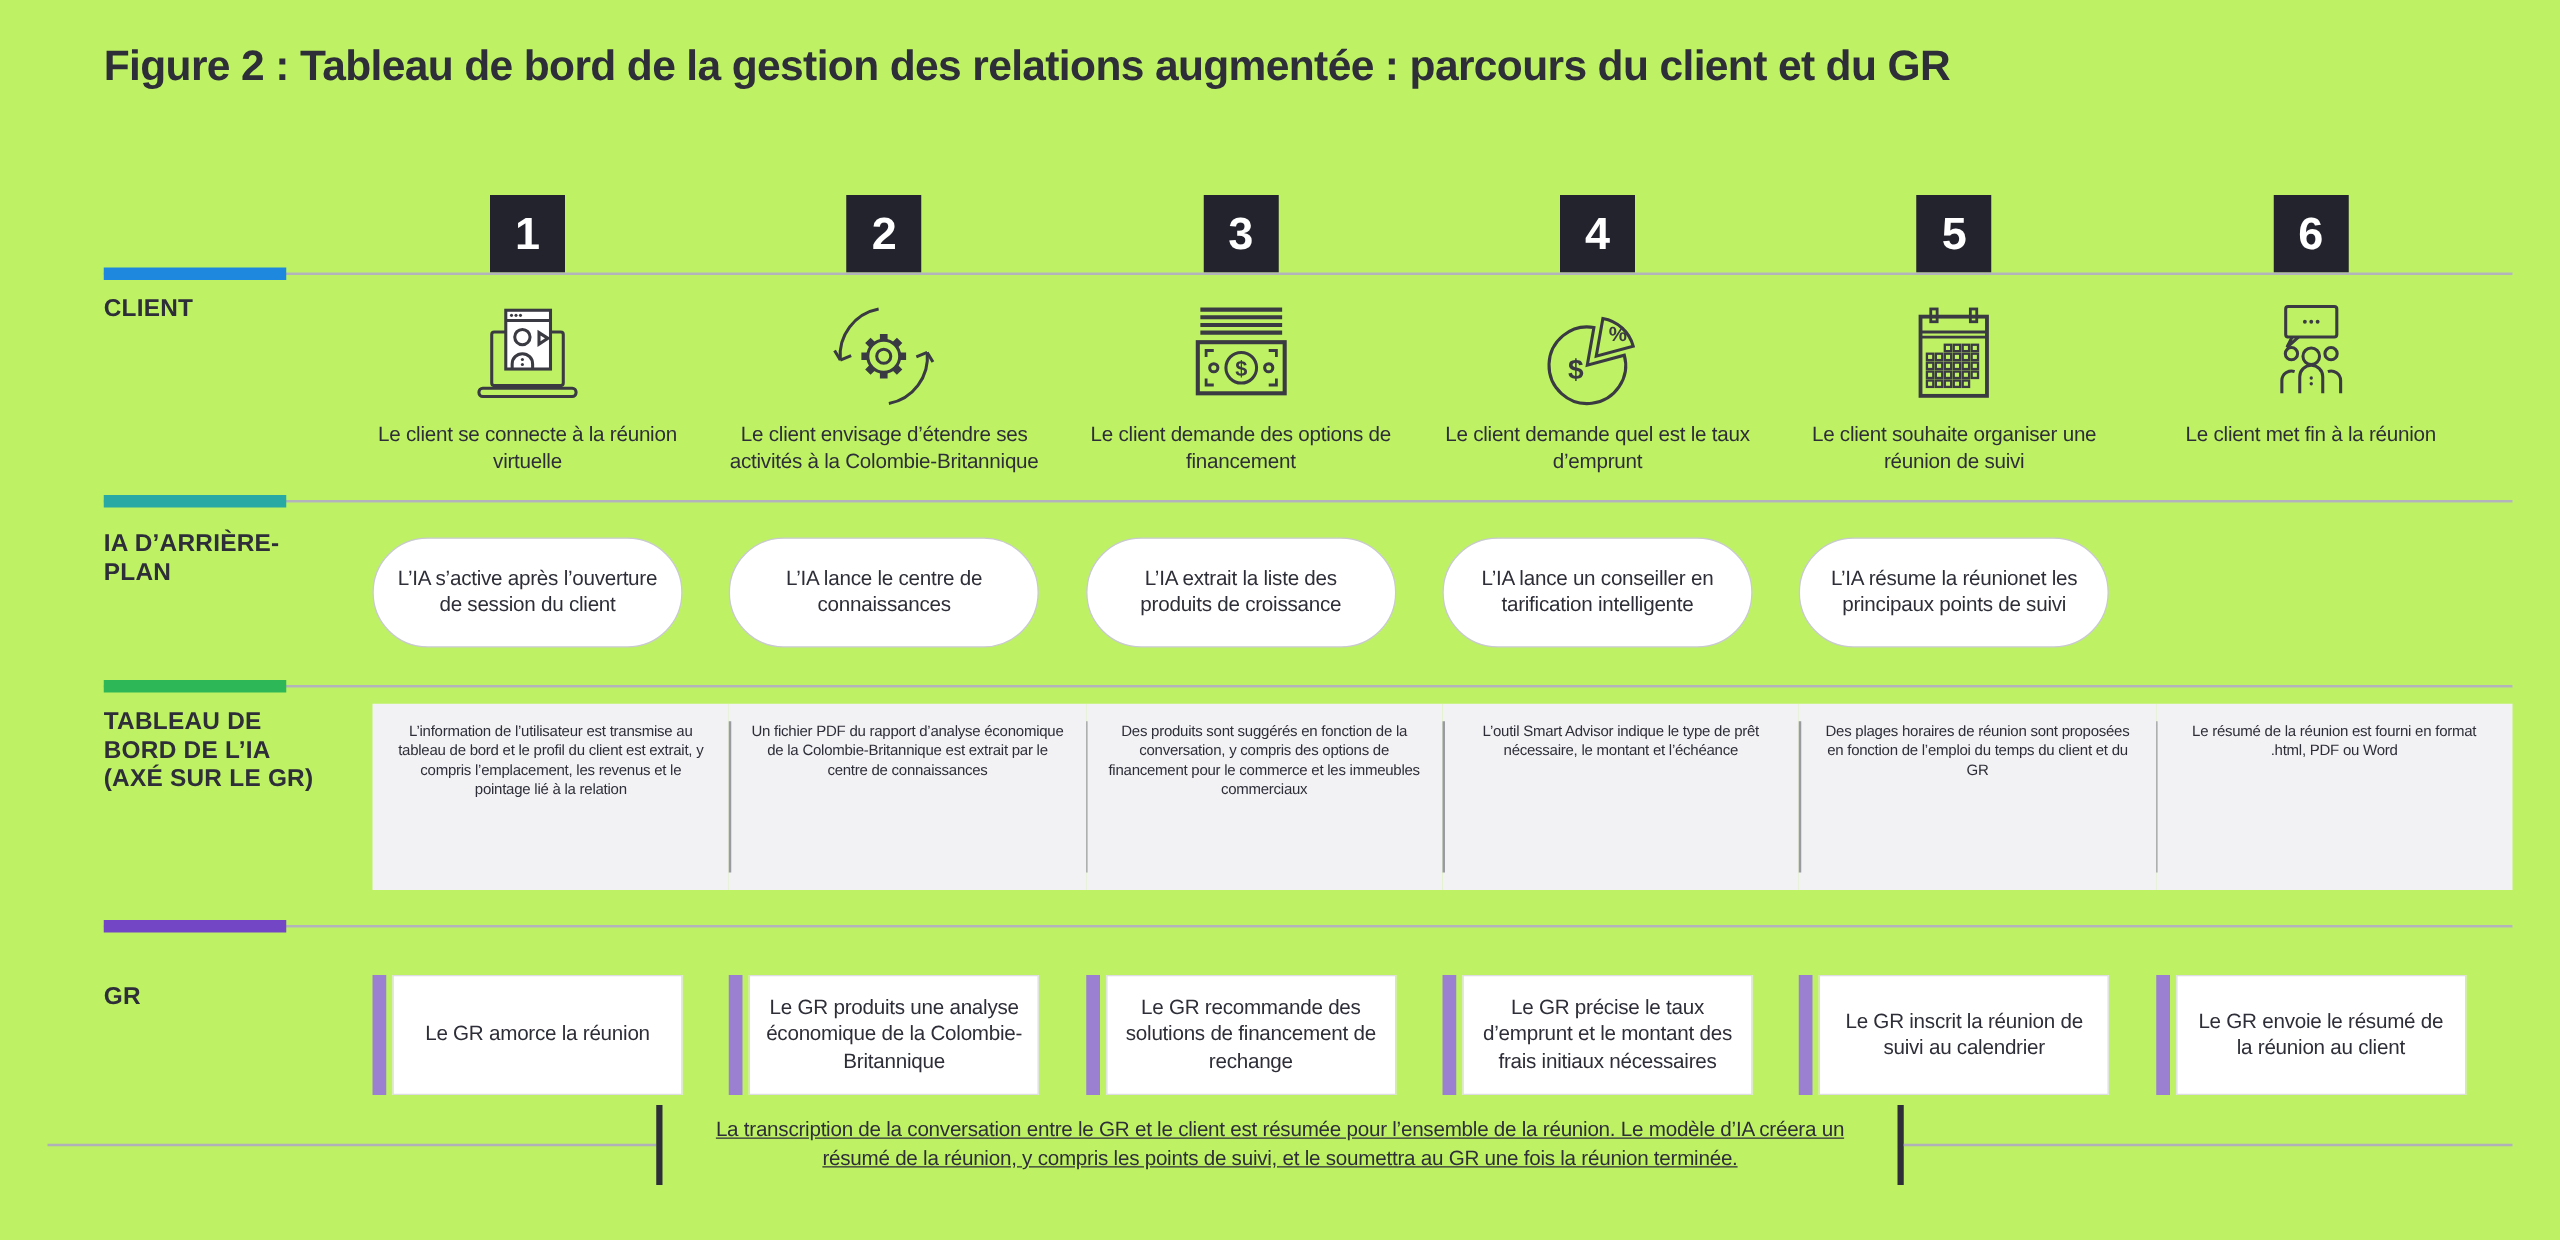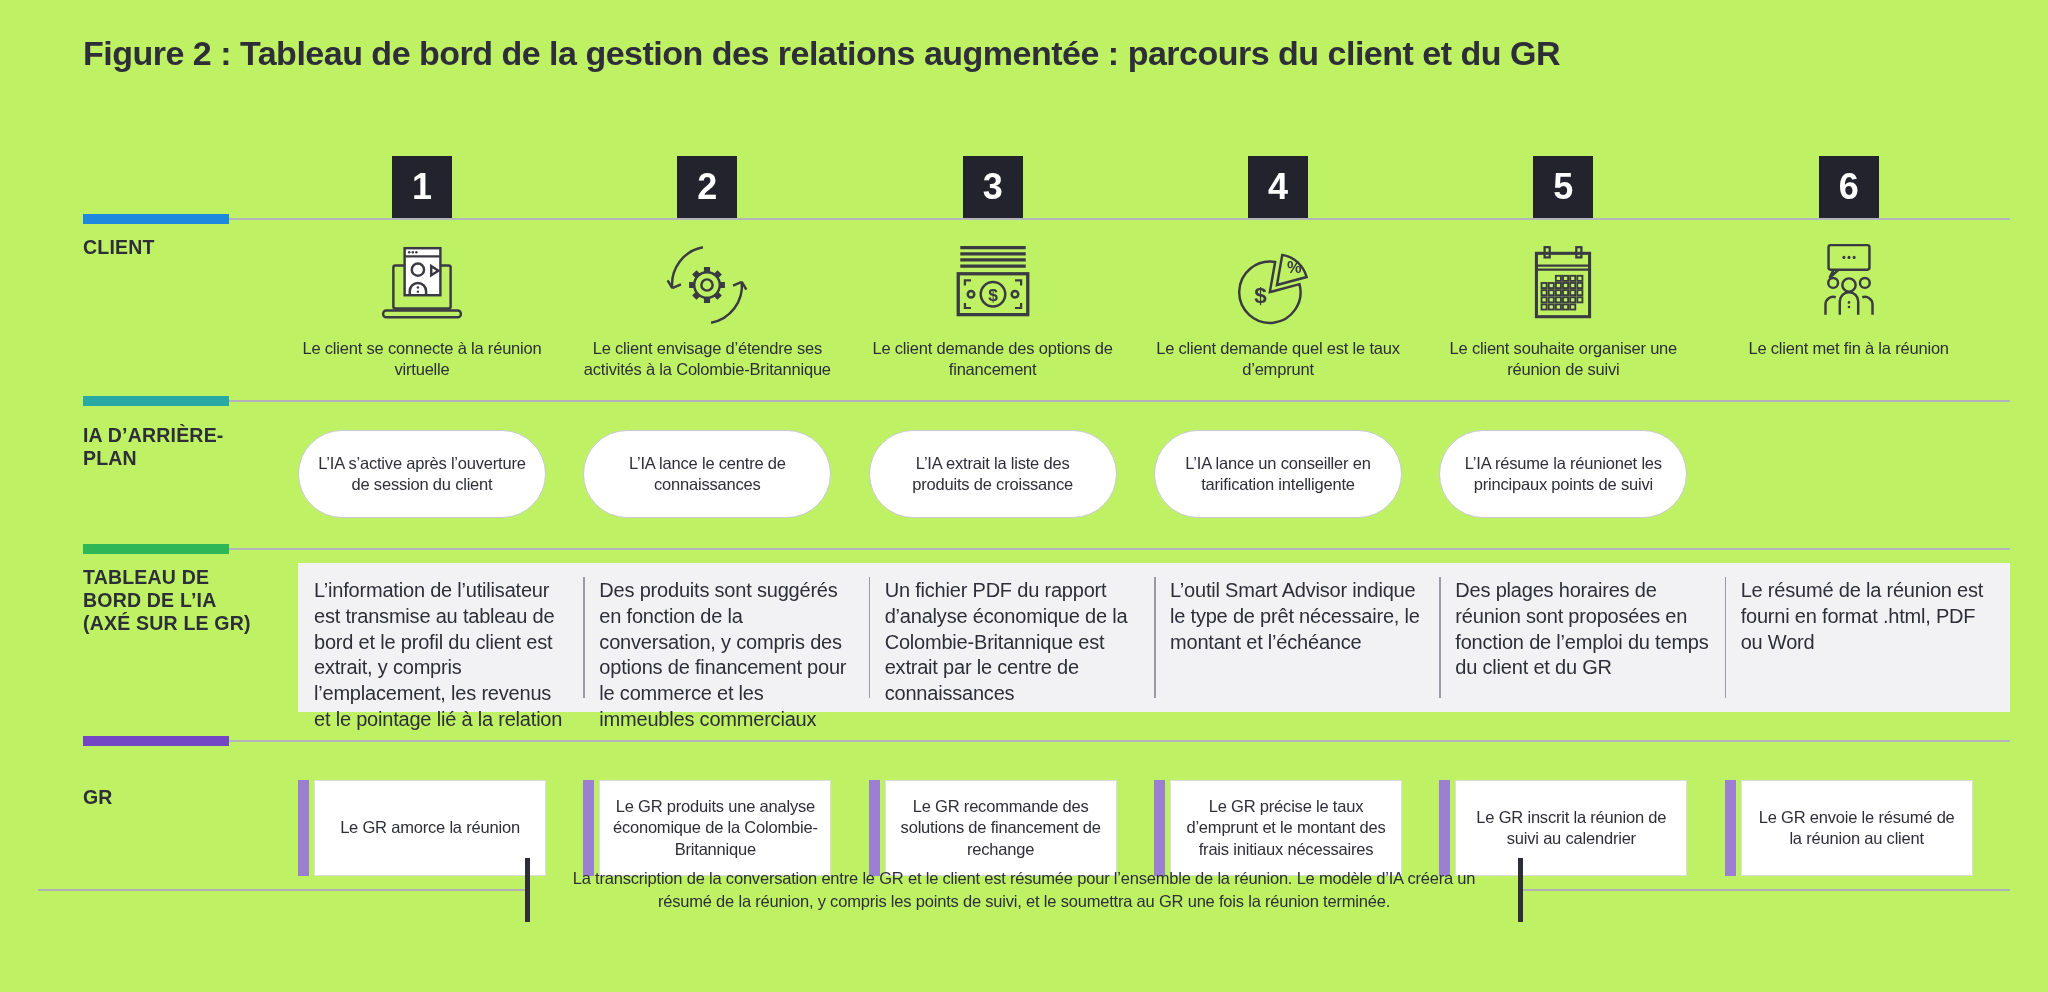--- a/index.html
+++ b/index.html
@@ -47,38 +47,38 @@
     margin-top:6px; min-height:88px; box-sizing:border-box;
     border:1.5px solid #c9c9d2; border-radius:44px; background:#fff;
     display:flex; align-items:center; justify-content:center; text-align:center;
     padding:10px 16px; font-size:16.5px; line-height:1.3; letter-spacing:-0.2px;
   }
   
   .dash-row { top:563px; }
   .dash-row .row-label { padding-top:3px; }
   .dash-cell {
     background:var(--panel-bg,#f2f2f5); height:149px; box-sizing:border-box;
-    padding:15px 16px 10px; font-size:20px; line-height:1.29; 
+    padding:15px 16px 10px; font-size:12px; line-height:1.29; text-align:center;
     letter-spacing:-0.2px; position:relative;
   }
   .dash-cell + .dash-cell::before {
     content:""; position:absolute; left:0; top:14px; bottom:14px; width:1.5px; background:#9a9aa3;
   }
   
   .gr-row { top:780px; }
   .gr-row .row-label { padding-top:6px; }
   .gr-item { display:flex; gap:5px; min-height:96px; }
   .gr-bar { width:11px; background:var(--gr-box-bar,#9b80d2); }
   .gr-box {
     flex:1; border:1.5px solid #dcdce2; background:#fff;
     display:flex; align-items:center; justify-content:center; text-align:center;
     padding:6px 12px; font-size:16.5px; line-height:1.3; letter-spacing:-0.2px;
   }
   
-  .footnote { position:absolute; top:858px; left:38px; right:38px; height:64px; display:flex; align-items:center; }
+  .footnote { position:absolute; top:884px; left:38px; right:38px; height:64px; display:flex; align-items:center;text-decoration:underline; }
   .fn-line { flex:1; height:1.5px; background:#b0b0b8; }
   .fn-bar { width:5px; height:64px; background:#2e2e38; }
   .fn-text { max-width:960px; padding:0 14px; text-align:center; font-size:16.5px; line-height:1.4; letter-spacing:-0.2px; }
   
   .icn { stroke:#3a3a42; fill:none; stroke-width:2.4; }
   .icn text { stroke:none; fill:#3a3a42; font-family:"Liberation Sans",sans-serif; font-weight:bold; }
   .icn .fill { fill:#3a3a42; stroke:none; }
 </style>
 </head>
 <body>
@@ -291,22 +291,22 @@
     <div class="col">
         <div class="item pill">L’IA résume la réunionet les principaux points de suivi</div>
       </div>
   </div>
 
   <div class="rule rule-dash"></div>
 
   <div class="grid dash-row">
     <div class="row-label">TABLEAU DE BORD DE L’IA (AXÉ SUR LE GR)</div>
     <div class="dash-cell">L’information de l’utilisateur est transmise au tableau de bord et le profil du client est extrait, y compris l’emplacement, les revenus et le pointage lié à la relation</div>
+    <div class="dash-cell">Un fichier PDF du rapport d’analyse économique de la Colombie-Britannique est extrait par le centre de connaissances</div>
     <div class="dash-cell">Des produits sont suggérés en fonction de la conversation, y compris des options de financement pour le commerce et les immeubles commerciaux</div>
-    <div class="dash-cell">Un fichier PDF du rapport d’analyse économique de la Colombie-Britannique est extrait par le centre de connaissances</div>
     <div class="dash-cell">L’outil Smart Advisor indique le type de prêt nécessaire, le montant et l’échéance</div>
     <div class="dash-cell">Des plages horaires de réunion sont proposées en fonction de l’emploi du temps du client et du GR</div>
     <div class="dash-cell">Le résumé de la réunion est fourni en format .html, PDF ou Word</div>
   </div>
 
   <div class="rule rule-gr"></div>
 
   <div class="grid gr-row">
     <div class="row-label">GR</div>
     <div class="col">

